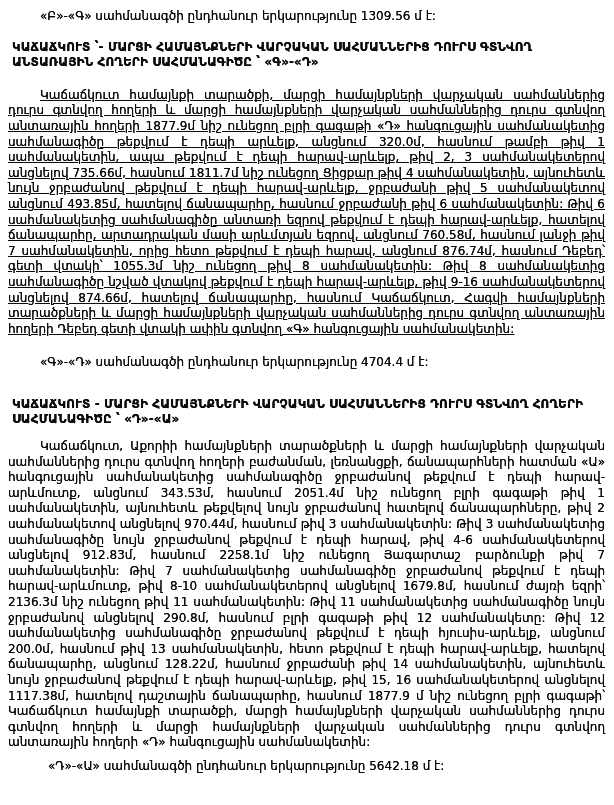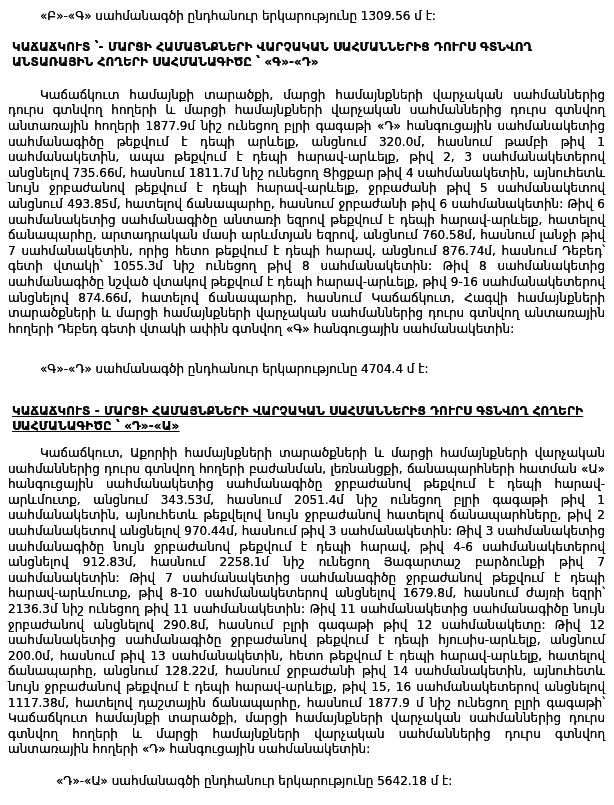--- a/index.html
+++ b/index.html
@@ -36,29 +36,29 @@
   }
   .intro-line { margin: 2px 0 15px 0; }
   .heading {
     font-weight: bold;
     text-align: left;
     text-shadow: 0 0 0.6px currentColor;
     letter-spacing: 0.1px;
     padding: 0 4px;
   }
   .heading-1 { margin: 0 0 17px 0; }
-  .heading-2 { margin: 0 0 11px 0; text-decoration: underline; }
+  .heading-2 { margin: 0 0 11px 0; }
   .para {
     text-align: justify;
     text-indent: 32px;
   }
-  .para-1 { margin: 0 0 25px 0; }
+  .para-1 { margin: 0 0 18px 0; text-decoration: underline; }
   .para-2 { margin: 0 0 5px 0; }
   .length-line-1 { margin: 0 0 26px 0; }
-  .length-line-2 { margin: 16px; }
+  .length-line-2 { margin: 8px; }
 </style>
 </head>
 <body>
 
 <div class="page">
 
   <p class="line intro-line">«Բ»-«Գ» սահմանագծի ընդհանուր երկարությունը 1309.56 մ է:</p>
 
   <h2 class="heading heading-1">ԿԱՃԱՃԿՈՒՏ ՝- ՄԱՐՑԻ ՀԱՄԱՅՆՔՆԵՐԻ ՎԱՐՉԱԿԱՆ ՍԱՀՄԱՆՆԵՐԻՑ ԴՈՒՐՍ ԳՏՆՎՈՂ ԱՆՏԱՌԱՅԻՆ ՀՈՂԵՐԻ ՍԱՀՄԱՆԱԳԻԾԸ ՝ «Գ»-«Դ»</h2>
 

